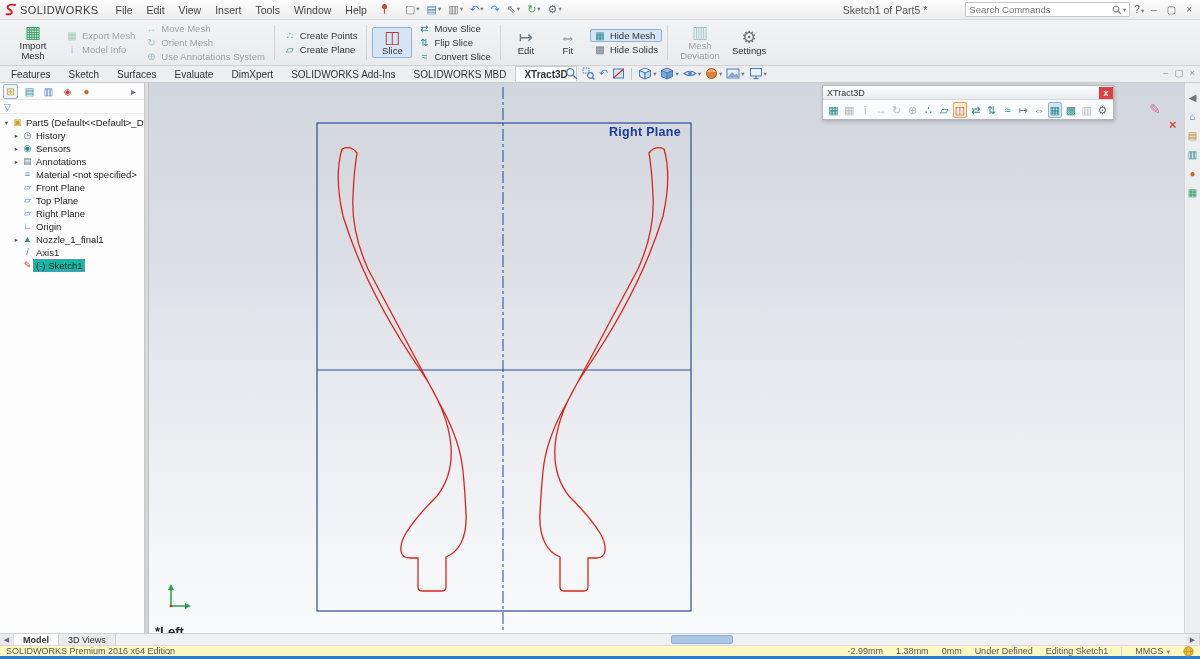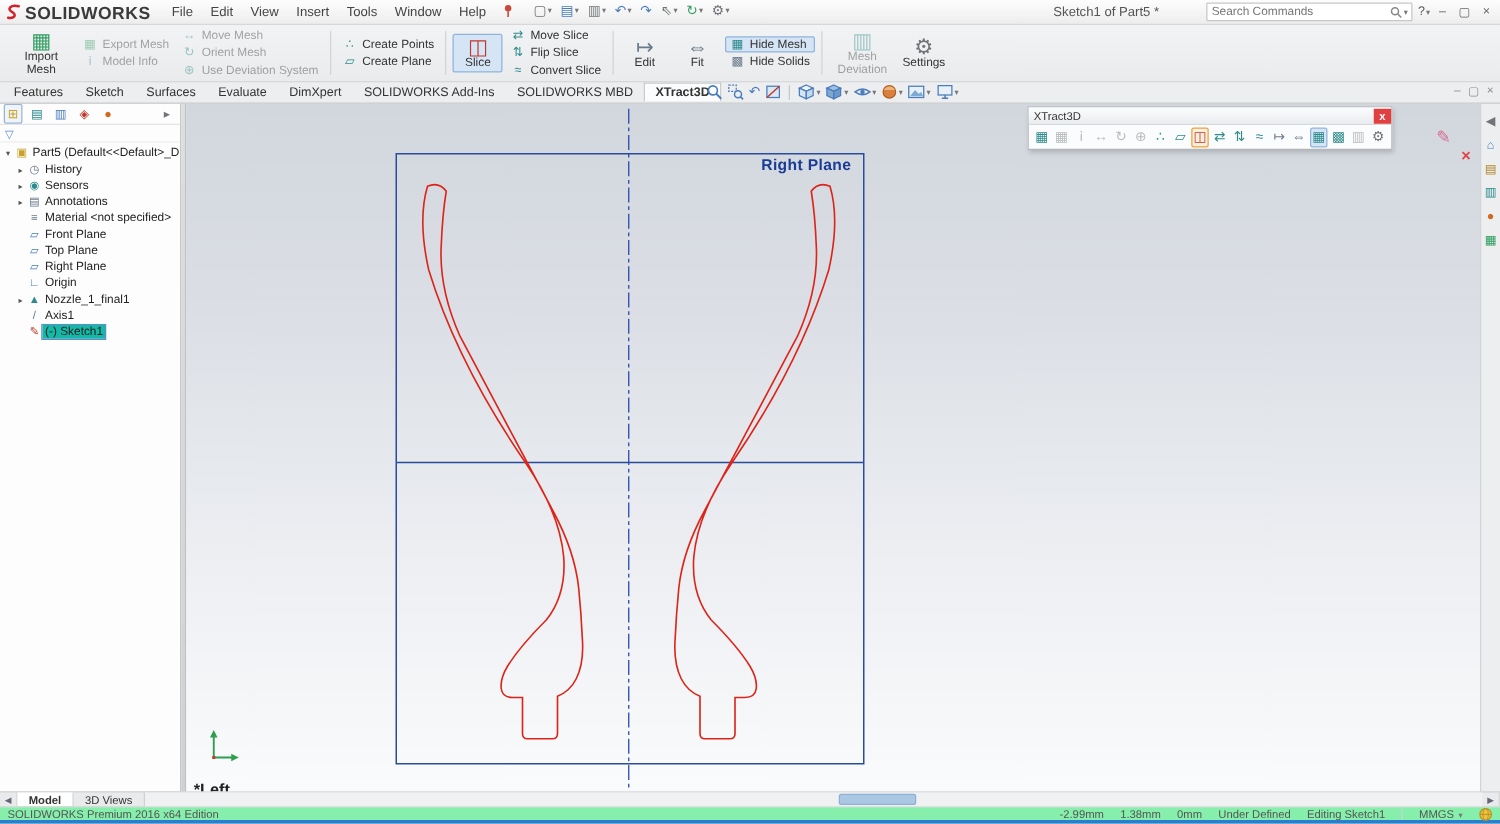--- a/index.html
+++ b/index.html
@@ -3,21 +3,21 @@
 <meta charset="utf-8">
 <style>
   *{margin:0;padding:0;box-sizing:border-box}
   html,body{width:1200px;height:659px;overflow:hidden}
   body{font-family:"Liberation Sans",sans-serif;font-size:11px;color:#333;background:#f0f0f1}
   .app{width:1200px;height:659px;display:flex;flex-direction:column}
 
   
   .titlebar{height:20px;display:flex;align-items:center;background:linear-gradient(#fdfdfd,#ededee);border-bottom:1px solid #d6d7d8;position:relative;padding-left:4px}
   .brand{display:flex;align-items:center;gap:3px;margin-right:10px}
-  .brand-text{font-weight:bold;font-size:14px;color:#3a3a3a;letter-spacing:.4px}
+  .brand-text{font-weight:normal;font-size:11px;color:#3a3a3a;letter-spacing:.4px}
   .menubar{display:flex}
   .menu-item{padding:0 7px;font-size:10.5px;color:#444;cursor:default}
   .pin{margin:0 6px}
   .quickbar{display:flex;align-items:center;gap:3px;margin-left:8px}
   .qb-btn{display:flex;align-items:center;padding:0 2px;color:#5a6b7c;font-size:11px;line-height:1}
   .dd{font-size:6.5px;color:#777;margin-left:1px}
   .doc-title{position:absolute;left:770px;width:230px;text-align:center;font-size:10.5px;color:#555;white-space:nowrap}
   .tb-right{margin-left:auto;display:flex;align-items:center;gap:4px;padding-right:5px}
   .searchbox{display:flex;align-items:center;border:1px solid #c6c8ca;background:#fff;height:15px;width:165px;padding:0 3px;border-radius:1px}
   .searchbox input{border:none;outline:none;flex:1;font-size:9.5px;font-family:"Liberation Sans",sans-serif;color:#555;background:transparent}
@@ -84,21 +84,21 @@
   .tp-icon{font-size:10px;line-height:1}
 
   
   .bottombar{height:12px;display:flex;align-items:stretch;background:#e9eaeb;border-top:1px solid #cfd1d3;font-size:9px;color:#333}
   .bb-arrow{width:14px;display:flex;align-items:center;justify-content:center;color:#667;font-size:7px;border-right:1px solid #d5d6d7}
   .btab{padding:0 9px;display:flex;align-items:center;border-right:1px solid #cfd1d3;white-space:nowrap}
   .btab.active{background:#fff;font-weight:bold}
   .hscroll{flex:1;position:relative;background:#f0f1f2}
   .hthumb{position:absolute;left:555px;width:62px;top:1px;bottom:1px;background:#aac7e4;border:1px solid #8fb0d4;border-radius:2px}
 
-  .statusbar{height:14px;background:#86efac;border-top:1px solid #dadbdc;border-bottom:3px solid #2b7cd3;display:flex;align-items:center;font-size:9px;color:#555;padding:0 6px;gap:14px}
+  .statusbar{height:14px;background:#fef9c3;border-top:1px solid #dadbdc;border-bottom:3px solid #2b7cd3;display:flex;align-items:center;font-size:9px;color:#555;padding:0 6px;gap:14px}
   .sb-left{white-space:nowrap}
   .sb-right{margin-left:auto;display:flex;align-items:center;gap:13px;white-space:nowrap}
   .sb-sep{width:1px;height:9px;background:#cfd1d3}
 
   .c-teal{color:#2e8b8b}.c-green{color:#2f9d5f}.c-blue{color:#4a7dbd}.c-gold{color:#c9a227}
   .c-gray{color:#707478}.c-red{color:#c0392b}.c-orange{color:#d2691e}.c-slate{color:#6b7b8c}
 </style>
 </head>
 <body>
 
@@ -196,21 +196,21 @@
         <button class="small-btn disabled">
             <span class="ic c-teal">↔</span>
             <span>Move Mesh</span>
           </button>
         <button class="small-btn disabled">
             <span class="ic c-teal">↻</span>
             <span>Orient Mesh</span>
           </button>
         <button class="small-btn disabled">
             <span class="ic c-teal">⊕</span>
-            <span>Use Deviation System</span>
+            <span>Use Annotations System</span>
           </button>
       </div>
     </div>
     <div class="rsep"></div>
     <div class="rgroup">
       <div class="stack">
         <button class="small-btn">
             <span class="ic c-green">∴</span>
             <span>Create Points</span>
           </button>

